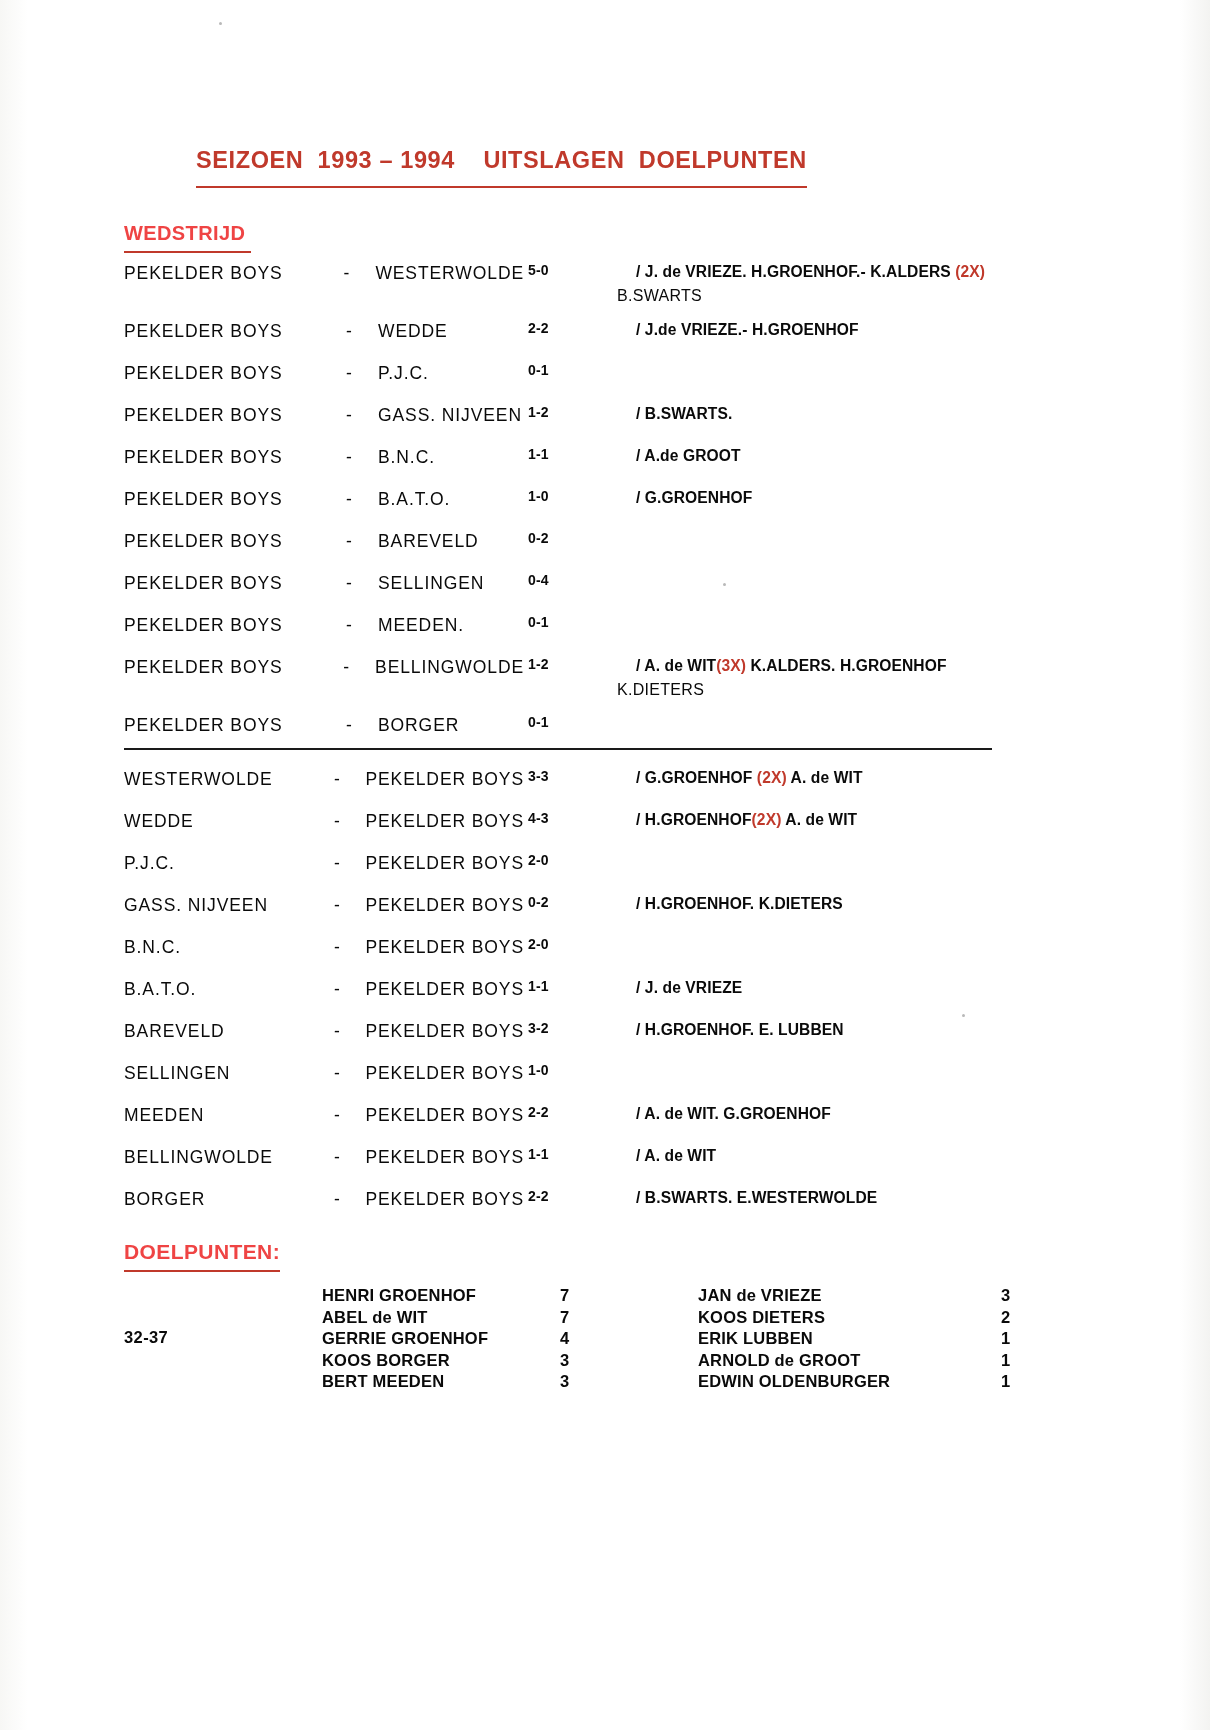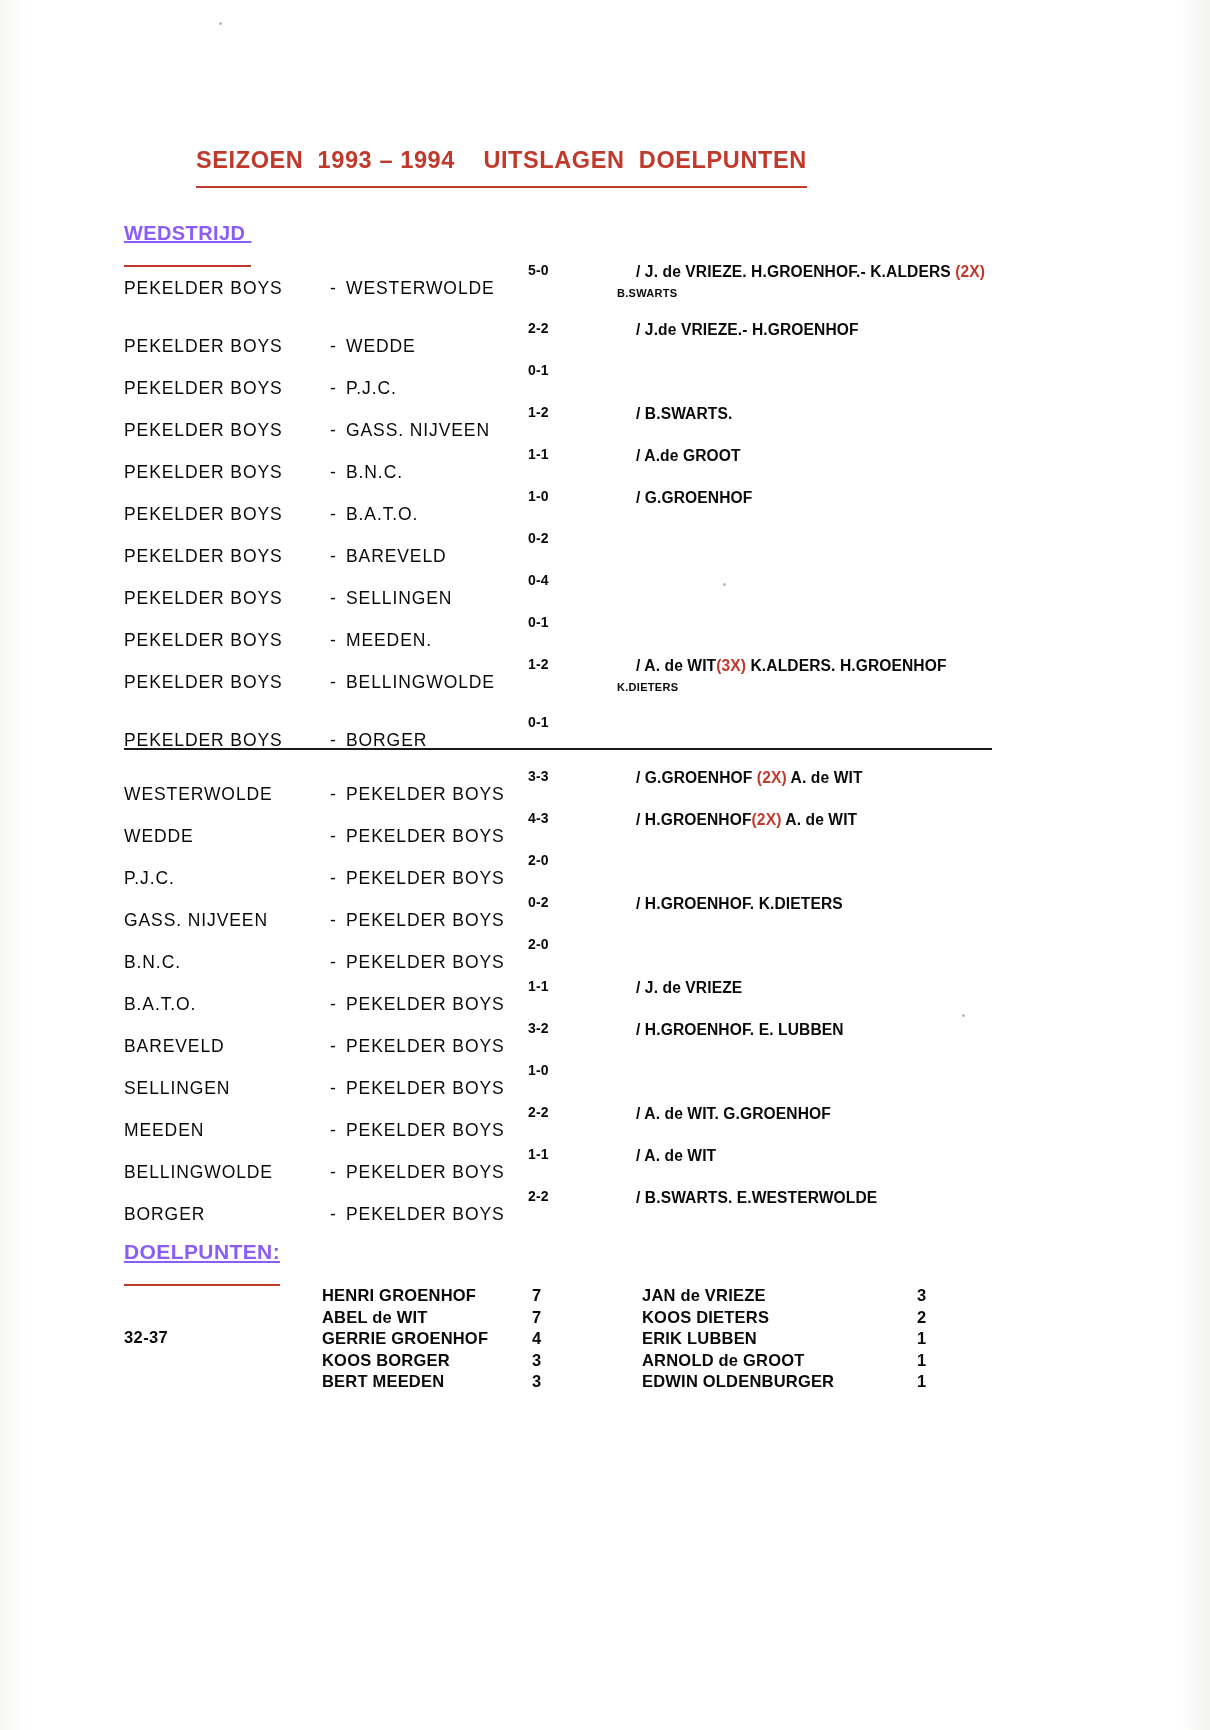--- a/index.html
+++ b/index.html
@@ -44,26 +44,25 @@
     border-bottom: 2.5px solid #c0392b;
     padding-bottom: 13px;
     line-height: 1.05;
   }
 
   .section-head {
     position: absolute;
     left: 124px;
     font-size: 20px;
     font-weight: bold;
-    color: #8b5cf6;
+    color: #ef4444;
     letter-spacing: 0.4px;
     border-bottom: 2.5px solid #c0392b;
-    padding-bottom: 20px;
+    padding-bottom: 6px;
     white-space: pre;
-    text-decoration: underline;
   }
   #wedstrijd-head { top: 222px; }
 
   
   .match-block {
     position: absolute;
     left: 124px;
     width: 1000px;
   }
   #block-home { top: 262px; }
@@ -74,24 +73,25 @@
     height: 42px;
     font-size: 17.5px;
     letter-spacing: 0.3px;
     white-space: nowrap;
   }
   .match-row.extra { height: 58px; }
 
   .m-teams {
     position: absolute;
     left: 0;
-    top: 16px;
+    top: 1px;
     width: 400px;
     display: flex;
     align-items: center;
+    gap: 16px;
   }
   .m-home {
     display: inline-block;
     width: 196px;
     letter-spacing: 0.9px;
   }
   .m-dash {
     display: inline-block;
     width: 26px;
     text-align: center;
@@ -114,22 +114,22 @@
     top: 1px;
     font-size: 15.6px;
     font-weight: bold;
     letter-spacing: 0.1px;
     margin-left: 42px;
   }
   .m-scorers2 {
     position: absolute;
     left: 493px;
     top: 25px;
-    font-size: 11px;
-    font-weight: bold;
+    font-size: 16px;
+    font-weight: normal;
   }
   .mult {
     color: #c0392b;
   }
 
   
   .divider {
     position: absolute;
     left: 124px;
     top: 748px;
@@ -156,20 +156,21 @@
     left: 322px;
     top: 1286px;
     font-size: 16.5px;
     font-weight: bold;
     letter-spacing: 0.2px;
   }
   .scorer-row {
     display: flex;
     height: 21.5px;
     align-items: baseline;
+    gap: 28px;
   }
   .sc-name { width: 210px; white-space: nowrap; }
   .sc-val  { width: 110px; }
   .sc-name2 { width: 275px; white-space: nowrap; }
   .sc-val2 { width: 40px; text-align: left; }
 
   .speck {
     position: absolute;
     width: 3px;
     height: 3px;

